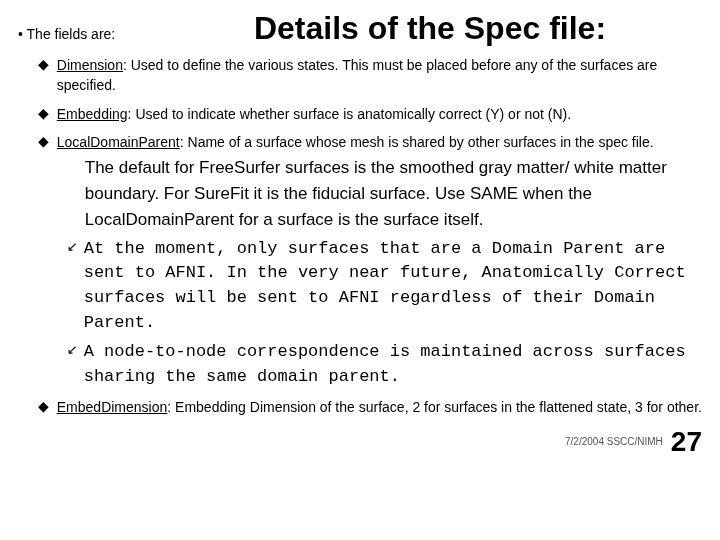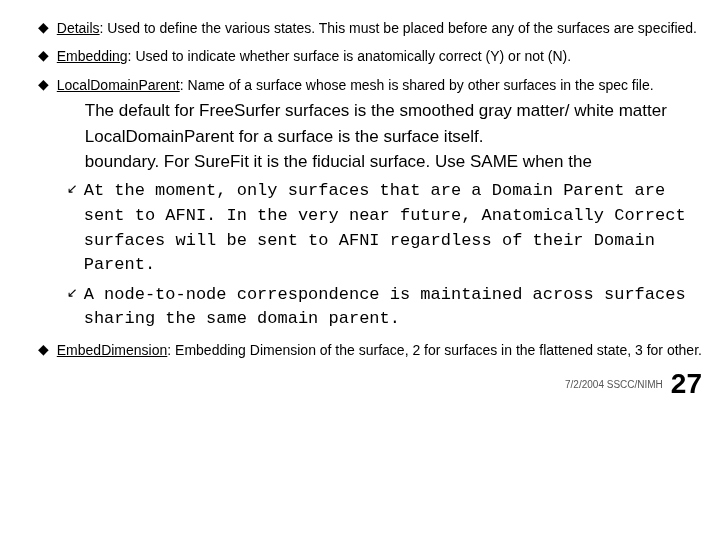--- a/index.html
+++ b/index.html
@@ -92,48 +92,50 @@
     }
     .footer-page {
       font-size: 28px;
       font-weight: bold;
     }
   </style>
 </head>
 <body>
 
 <div class="page-header">
+  <span class="bullet-intro">• The fields are:</span>
+  <span class="page-title">Details of the Spec file:</span>
 </div>
 
 <ul class="fields-list">
 
   <li>
     <span class="diamond">◆</span>
     <span class="field-content">
-      <span class="field-name">Details</span><span>: </span><span>Used to define the various states. This must be placed before any of the surfaces are specified.</span>
+      <span class="field-name">Dimension</span><span>: </span><span>Used to define the various states. This must be placed before any of the surfaces are specified.</span>
     </span>
   </li>
 
   <li>
     <span class="diamond">◆</span>
     <span class="field-content">
       <span class="field-name">Embedding</span><span>: </span><span>Used to indicate whether surface is anatomically correct (Y) or not (N).</span>
     </span>
   </li>
 
   <li>
     <span class="diamond">◆</span>
     <span class="field-content">
       <span class="field-name">LocalDomainParent</span><span>: </span><span>Name of a surface whose mesh is shared by other surfaces in the spec file.</span>
 
       
       <div class="note-block">
         <div class="note-text">The default for FreeSurfer surfaces is the smoothed gray matter/ white matter</div>
+        <div class="note-text">boundary. For SureFit it is the fiducial surface. Use SAME when the</div>
         <div class="note-text">LocalDomainParent for a surface is the surface itself.</div>
-        <div class="note-text">boundary. For SureFit it is the fiducial surface. Use SAME when the</div>
       </div>
 
       
       <div class="sub-bullet">
         <span class="sub-bullet-marker">↙</span>
         <span class="sub-bullet-text">At the moment, only surfaces that are a Domain Parent are sent to AFNI. In the very near future, Anatomically Correct surfaces will be sent to AFNI regardless of their Domain Parent.</span>
       </div>
 
       
       <div class="sub-bullet">

